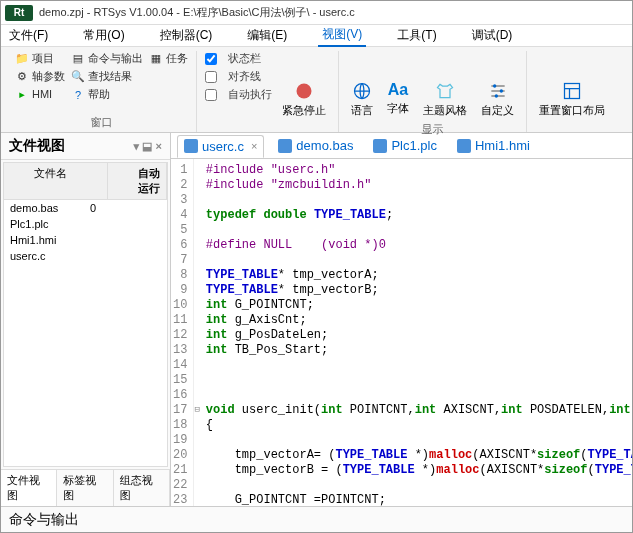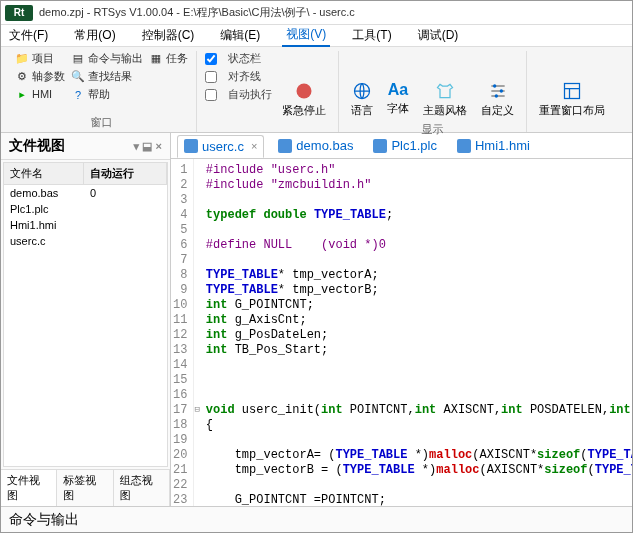--- a/index.html
+++ b/index.html
@@ -1,40 +1,40 @@
 <!DOCTYPE html>
 <html><head>
 <meta charset="utf-8">
 <style>
 * { margin: 0; padding: 0; box-sizing: border-box; }
 body { font-family: "Microsoft YaHei", "SimSun", sans-serif; font-size: 12px; background: #fff; width: 633px; height: 533px; overflow: hidden; border: 1px solid #999; display: flex; flex-direction: column; }
 .titlebar { background: #fff; height: 24px; display: flex; align-items: center; padding: 0 4px; border-bottom: 1px solid #ddd; }
 .titlebar .app-icon { width: 28px; height: 16px; background: #14532d; color: #fff; font-weight: bold; font-size: 10px; display: flex; align-items: center; justify-content: center; margin-right: 6px; border-radius: 2px; }
 .titlebar .title-text { font-size: 11px; color: #333; }
-.menubar { height: 22px; display: flex; align-items: center; padding: 0 4px; gap: 18px; border-bottom: 1px solid #ddd; font-size: 12px; }
+.menubar { height: 22px; display: flex; align-items: center; padding: 0 4px; gap: 27px; border-bottom: 1px solid #ddd; font-size: 12px; }
 .menubar .menu-item { padding: 2px 4px; cursor: default; }
 .menubar .menu-item.active { color: #0066cc; border-bottom: 2px solid #0066cc; }
 .ribbon { height: 86px; background: #f5f5f5; border-bottom: 1px solid #ccc; display: flex; padding: 4px 6px 0 6px; }
 .ribbon-group { border-right: 1px solid #ddd; padding: 0 8px; display: flex; flex-direction: column; justify-content: space-between; }
 .ribbon-group:last-child { border-right: none; gap: 36px; }
 .ribbon-items { display: flex; gap: 6px; flex: 1; }
 .ribbon-col { display: flex; flex-direction: column; gap: 3px; font-size: 11px; }
 .ribbon-big { display: flex; flex-direction: column; align-items: center; gap: 2px; font-size: 11px; padding: 2px 4px; margin-top: 28px; }
 .ribbon-label { text-align: center; font-size: 11px; color: #666; padding: 2px 0; }
 .ribbon-btn { display: flex; align-items: center; gap: 3px; font-size: 11px; color: #333; white-space: nowrap; }
 .ribbon-btn .ico { width: 14px; height: 14px; display: inline-flex; align-items: center; justify-content: center; font-size: 11px; }
 .chk { display: flex; align-items: center; gap: 11px; font-size: 11px; color: #444; }
 .chk input { width: 12px; height: 12px; }
 .main-area { flex: 1; display: flex; overflow: hidden; }
 .sidebar { width: 170px; border-right: 1px solid #ccc; display: flex; flex-direction: column; background: #fafafa; }
 .sidebar-title { padding: 4px 8px; font-size: 14px; font-weight: bold; display: flex; align-items: center; justify-content: space-between; border-bottom: 1px solid #ddd; }
 .sidebar-title .pin { font-size: 11px; color: #888; }
 .file-table { flex: 1; background: #fff; margin: 2px; border: 1px solid #ddd; overflow: hidden; }
 .file-table-header { display: flex; background: #f0f0f0; border-bottom: 1px solid #ddd; font-size: 11px; }
-.file-table-header div { padding: 3px 6px; border-right: 1px solid #ddd; }
+.file-table-header div { padding: 3px 6px; border-right: 1px solid #ddd; margin-left: 24px; }
 .fh-name { width: 80px; }
 .fh-auto { flex: 1; font-weight: bold; }
 .file-row { display: flex; font-size: 11px; padding: 2px 0; }
 .file-row div:first-child { width: 80px; padding-left: 6px; }
 .file-row div:last-child { flex: 1; padding-left: 6px; }
 .sidebar-tabs { display: flex; border-top: 1px solid #ddd; font-size: 11px; }
 .sidebar-tabs .stab { padding: 3px 6px; border-right: 1px solid #ddd; }
 .sidebar-tabs .stab.active { background: #fff; }
 .editor-area { flex: 1; display: flex; flex-direction: column; overflow: hidden; }
 .editor-tabs { height: 26px; display: flex; align-items: center; padding: 0 6px; gap: 8px; border-bottom: 1px solid #ccc; }

